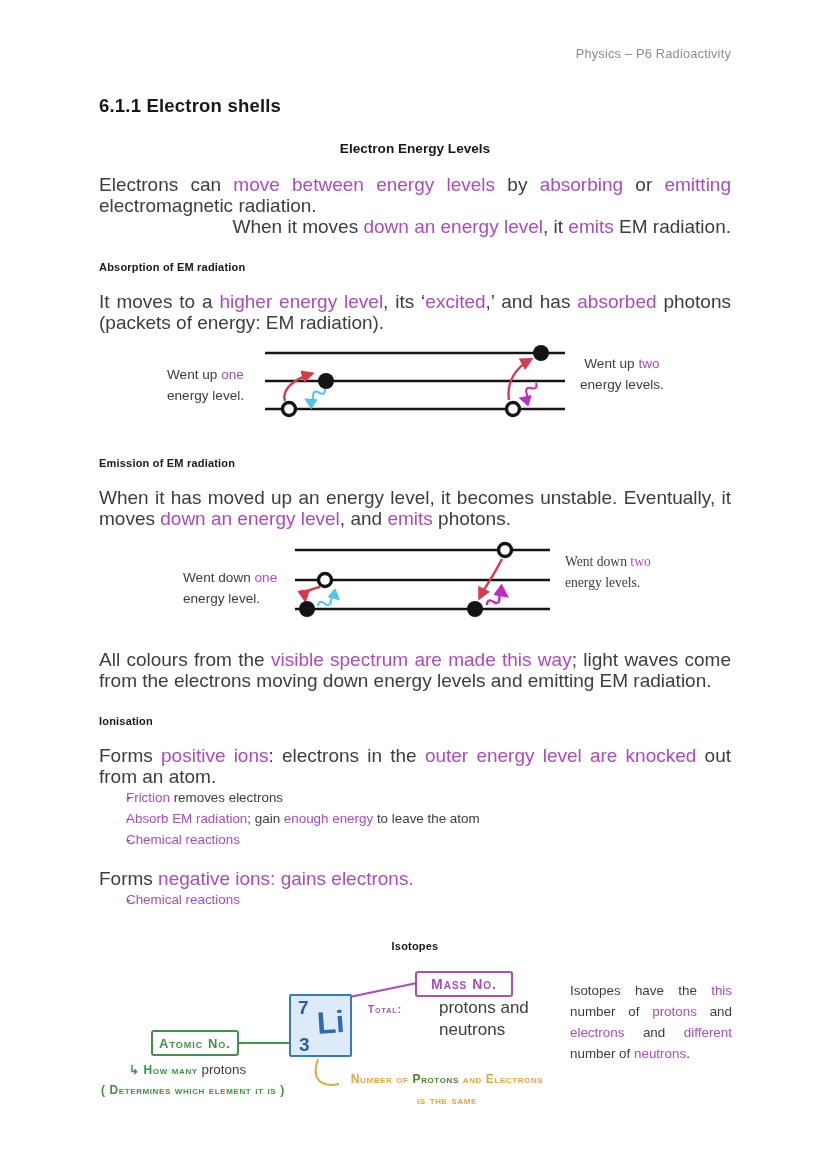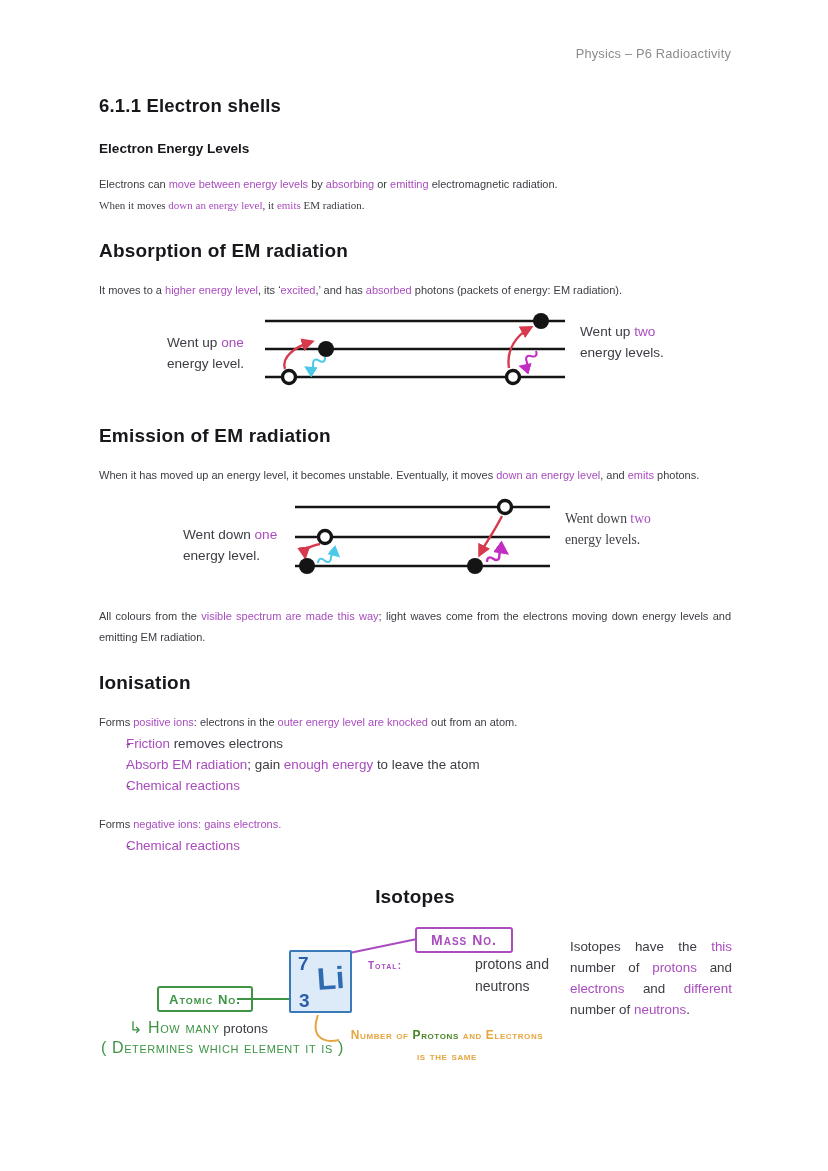--- a/index.html
+++ b/index.html
@@ -25,26 +25,26 @@
     color:var(--ink);
     position:relative;
     overflow:hidden;
   }
   .page{
     position:absolute;inset:0;
     padding:46px 97px 0 99px;
   }
   .doc-header{font-size:12.8px;color:var(--gray);letter-spacing:.2px;text-align:right;}
   h1{font-size:18.5px;font-weight:bold;color:var(--head);margin-top:34px;letter-spacing:.2px;}
-  h2{font-size:13.6px;font-weight:bold;color:var(--head);text-align:left;margin-top:24px;}
-  h3{font-size:19px;font-weight:bold;color:var(--head);margin-top:24px;letter-spacing:.2px;}
-  p.body{font-size:11px;line-height:21px;text-align:justify;margin-top:18px;}
-  p.body.cont{margin-top:0;text-align:left;font-family:Liberation Serif, serif;}
+  h2{font-size:13.6px;font-weight:bold;color:var(--head);text-align:center;margin-top:24px;}
+  h3{font-size:11px;font-weight:bold;color:var(--head);margin-top:24px;letter-spacing:.2px;}
+  p.body{font-size:19px;line-height:21px;text-align:justify;margin-top:18px;}
+  p.body.cont{margin-top:0;text-align:right;}
   .c-purple{color:var(--purple);}
-  .c-green{color:var(--green);font-weight:normal;font-variant:small-caps;letter-spacing:.6px;font-size:16px;}
+  .c-green{color:var(--green);font-weight:bold;font-variant:small-caps;letter-spacing:.6px;font-size:12px;}
   .c-orange{color:var(--orange);font-weight:bold;font-variant:small-caps;letter-spacing:.6px;font-size:12px;}
   .c-dkgreen{color:var(--dkgreen);font-weight:bold;font-variant:small-caps;letter-spacing:.6px;font-size:12px;}
   .diagram{position:relative;width:632px;height:92px;margin-top:8px;}
   .diagram svg{position:absolute;inset:0;}
   .dlabel{
     position:absolute;font-size:13.6px;line-height:21px;
     white-space:pre-line;color:var(--ink);
   }
   .bullets{margin-top:0;}
   .bullet{display:flex;font-size:13.4px;line-height:21px;}
@@ -57,23 +57,23 @@
     background:var(--boxfill);border:2px solid var(--boxblue);border-radius:2px;
   }
   .el-box .mass{position:absolute;left:7px;top:1px;font-size:19px;font-weight:bold;color:#2a5ca8;}
   .el-box .atomic{position:absolute;left:8px;bottom:-1px;font-size:19px;font-weight:bold;color:#2a5ca8;}
   .el-box .sym{position:absolute;right:5px;top:9px;font-size:31px;font-weight:bold;color:var(--blue);transform:rotate(-4deg);}
   .hand-box{
     position:absolute;display:flex;align-items:center;justify-content:center;
     border-radius:3px;font-weight:bold;font-variant:small-caps;letter-spacing:1px;
   }
   .mass-box{left:316px;top:11px;width:98px;height:26px;border:2px solid var(--purple);color:var(--purple);font-size:14px;}
-  .atomic-box{left:58px;top:70px;width:96px;height:26px;border:2px solid var(--green);color:var(--green);font-size:13px;}
+  .atomic-box{left:52px;top:70px;width:88px;height:26px;border:2px solid var(--green);color:var(--green);font-size:13px;}
   .total-label{position:absolute;left:269px;top:44px;font-size:10px;font-weight:bold;font-variant:small-caps;letter-spacing:1px;color:var(--purple);}
-  .total-value{position:absolute;left:376px;top:37px;font-size:14px;line-height:22px;white-space:pre-line;color:var(--ink);}
+  .total-value{position:absolute;left:340px;top:37px;font-size:17px;line-height:22px;white-space:pre-line;color:var(--ink);}
   .iso-note{position:absolute;left:471px;top:20px;width:162px;font-size:13.4px;line-height:21px;text-align:justify;}
   .how-many{position:absolute;left:30px;top:102px;font-size:13.4px;color:var(--ink);}
   .determines{position:absolute;left:2px;top:123px;font-size:12px;}
   .same-note{position:absolute;left:240px;top:108px;width:216px;text-align:center;line-height:20px;}
 </style>
 </head>
 <body>
 
 <div class="page">
 
@@ -115,21 +115,21 @@
       <circle cx="227" cy="40" r="8" fill="#141414"></circle>
       <path d="M410,59 C407,40 418,26 431,19" fill="none" stroke="#d63a4c" stroke-width="2.4" marker-end="url(#arr-red)"></path>
       <g transform="translate(437,42) rotate(132)">
         <path d="M0,0 c2,-4 5,-4 7,0 c2,4 5,4 7,0 c2,-4 5,-4 7,0" fill="none" stroke="#c32cc3" stroke-width="2" marker-end="url(#arr-magenta)"></path>
       </g>
       <circle cx="414" cy="68" r="6.5" fill="#ffffff" stroke="#141414" stroke-width="3.4"></circle>
       <circle cx="442" cy="12" r="8" fill="#141414"></circle>
     </svg>
     <div class="dlabel" style="left:68px;top:23px;"><span>Went up </span><span class="c-purple">one</span><span>
 energy level.</span></div>
-    <div class="dlabel" style="left:481px;top:12px;"><span>Went up </span><span class="c-purple">two</span><span>
+    <div class="dlabel" style="left:481px;top:12px;text-align:center;"><span>Went up </span><span class="c-purple">two</span><span>
 energy levels.</span></div>
   </div>
 
   <h3>Emission of EM radiation</h3>
   <p class="body"><span>When it has moved up an energy level, it becomes unstable. Eventually, it moves </span><span class="c-purple">down an energy level</span><span>, and </span><span class="c-purple">emits</span><span> photons.</span></p>
 
   <div class="diagram">
     <svg viewBox="0 0 632 92" width="632" height="92">
       <g>
         <line x1="196" y1="13" x2="451" y2="13" stroke="#141414" stroke-width="2.6"></line>

